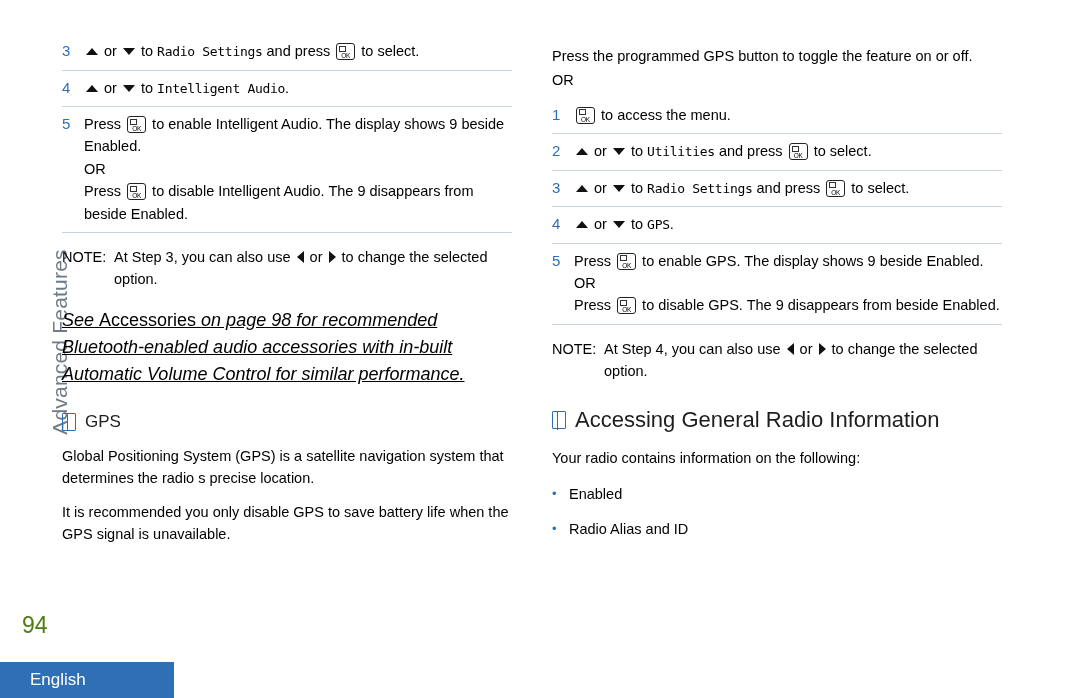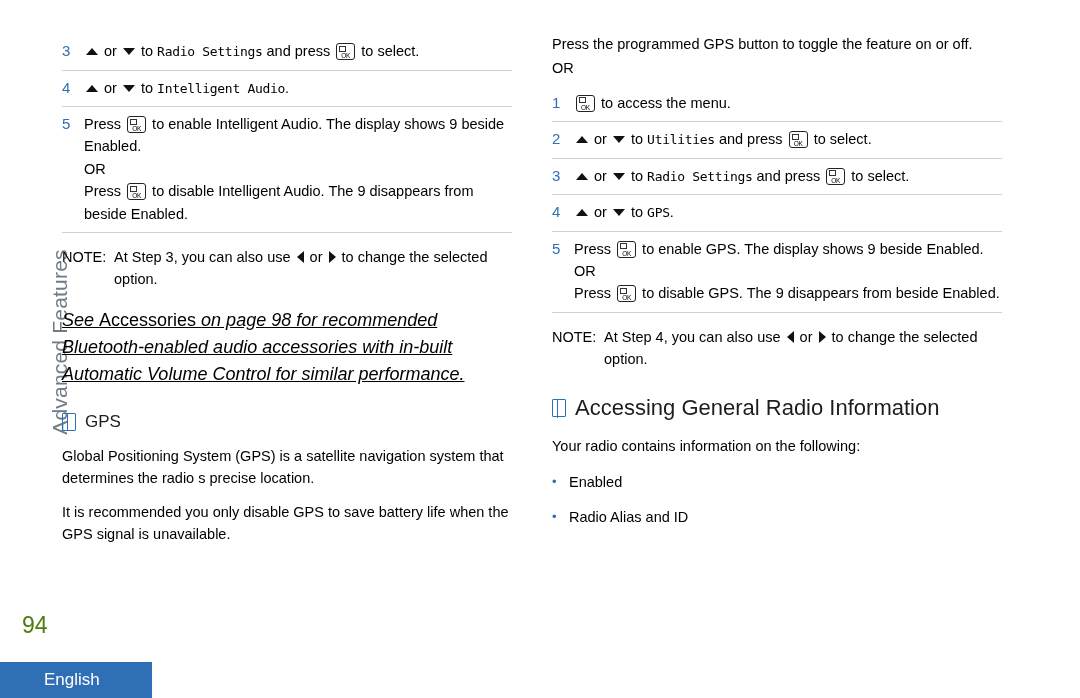--- a/index.html
+++ b/index.html
@@ -39,28 +39,28 @@
     position: absolute;
     left: 22px;
     top: 612px;
     font-size: 23px;
     color: #4d7c0f;
   }
   .lang-tab {
     position: absolute;
     left: 0;
     top: 662px;
-    width: 152px;
+    width: 174px;
     height: 36px;
     background: #2f6fb5;
     color: #ffffff;
     font-size: 17px;
     display: flex;
     align-items: center;
-    padding-left: 44px;
+    padding-left: 30px;
     box-sizing: border-box;
   }
 
   
   .col {
     position: absolute;
     top: 34px;
     width: 450px;
     font-size: 14.5px;
     line-height: 1.45;
@@ -265,21 +265,21 @@
     <div class="heading">
       <span class="book-icon"></span>
       <span class="heading-text caps">GPS</span>
     </div>
 
     <p class="para">Global Positioning System (GPS) is a satellite navigation system that determines the radio s precise location.</p>
     <p class="para">It is recommended you only disable GPS to save battery life when the GPS signal is unavailable.</p>
   </div>
 
   <div class="col col-right">
-    <p class="para" style="margin-top:0">Press the programmed GPS button to toggle the feature on or off.</p>
+    <p class="para" style="margin-top:12px">Press the programmed GPS button to toggle the feature on or off.</p>
     <p class="para" style="margin-top:2px">OR</p>
 
     <div style="height:6px"></div>
     <div id="right-steps">
         <div class="step">
           <div class="step-num">1</div>
           <div class="step-body"><span class="keybtn"></span> to access the menu.</div>
         </div>
         <div class="step">
           <div class="step-num">2</div>

